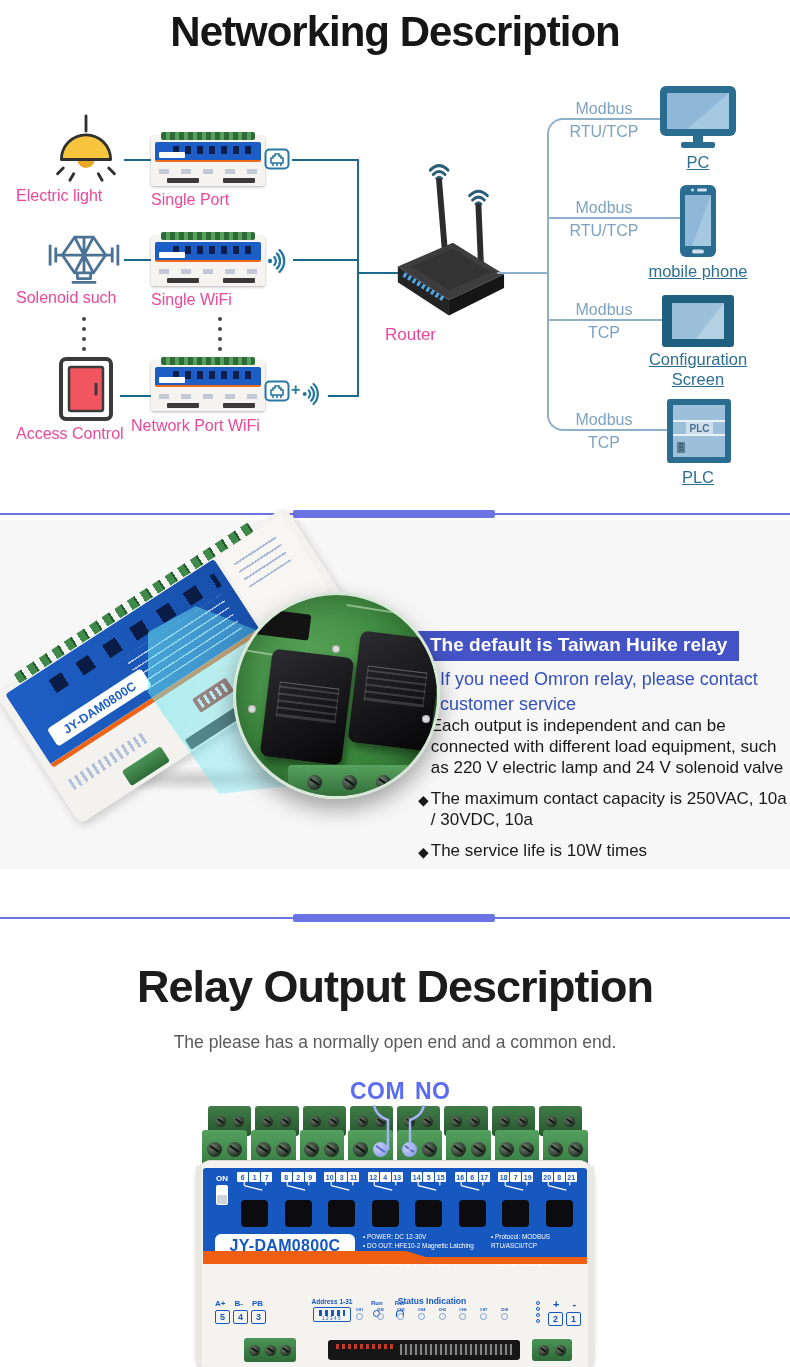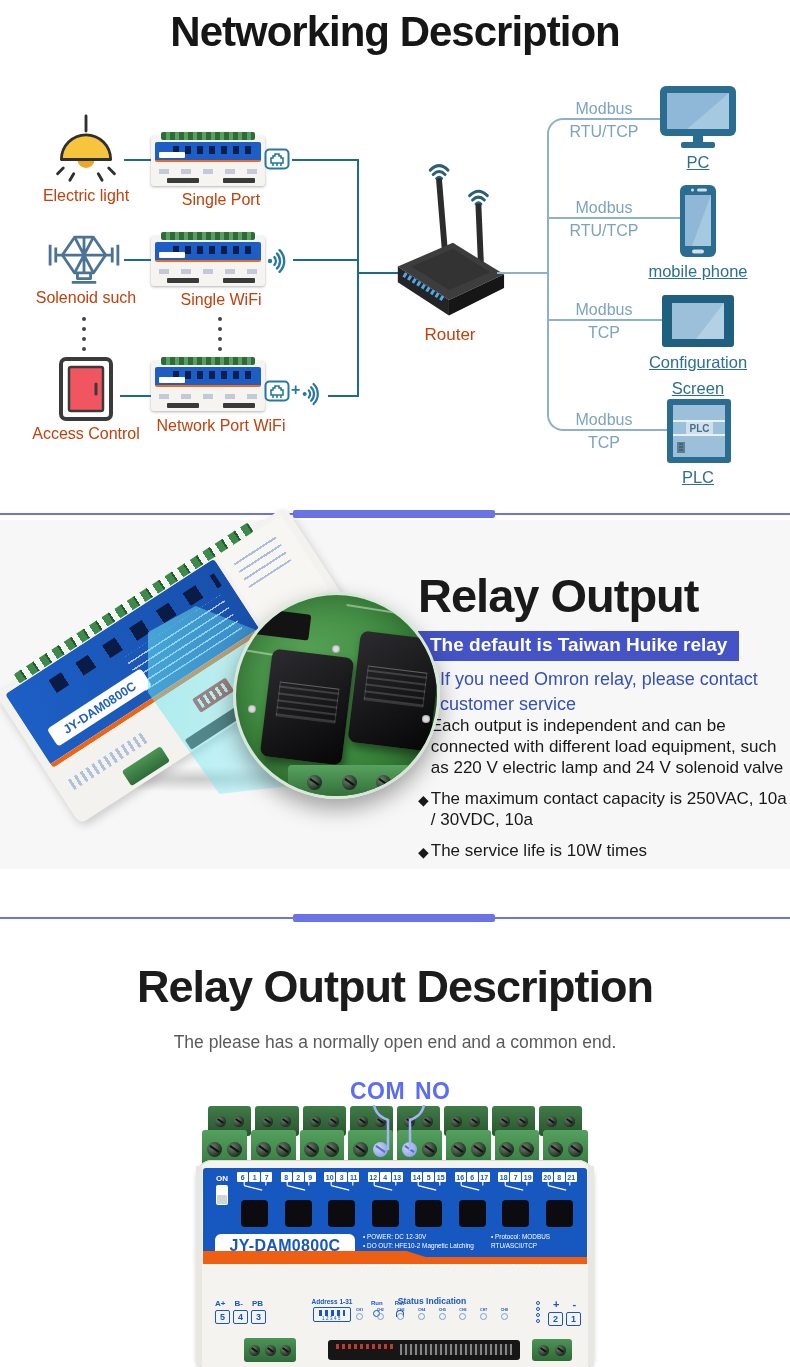--- a/index.html
+++ b/index.html
@@ -8,21 +8,21 @@
     position:relative; width:790px; height:1367px; margin:8px auto;
     background:#ffffff; overflow:hidden;
     font-family:"Liberation Sans", sans-serif;
   }
   .abs { position:absolute; }
 
   
   .net-title { left:0; top:20; width:790px; text-align:center;
     font-size:42px; font-weight:700; color:#161616; letter-spacing:-1px; }
 
-  .lbl-teal { color:#c2410c; font-size:16px; text-align:center; }
+  .lbl-teal { color:#ec4899; font-size:16px; text-align:left; }
   .lbl-steel { color:#2d6f92; font-size:16.5px; text-align:center;text-decoration:underline; }
   .proto { width:80px; text-align:center; color:#7ea3c0; font-size:16px; line-height:19px; left:564px; }
 
   .hline { height:2px; background:#1d6a8c; }
   .vline { width:2px; background:#1d6a8c; }
   .hline.steel, .vline.steel { background:#8fb0c9; }
   .elbow-t { width:20px; height:20px; border-top:2px solid #8fb0c9; border-left:2px solid #8fb0c9; border-top-left-radius:16px; }
   .elbow-b { width:20px; height:22px; border-bottom:2px solid #8fb0c9; border-left:2px solid #8fb0c9; border-bottom-left-radius:16px; }
 
   .vdots { display:flex; flex-direction:column; align-items:center; }
@@ -382,21 +382,21 @@
     <rect x="18" y="4.5" width="10" height="3" rx="1.5" fill="#cfe0ec"></rect>
     <rect x="13" y="65.5" width="12" height="4" rx="2" fill="#cfe0ec"></rect>
   </svg>
   <div class="abs lbl-steel" style="left:618px;top:254px;width:160px">mobile phone</div>
 
   <svg class="abs" style="left:661px;top:286px" width="74" height="54" viewBox="0 0 74 54">
     <rect x="1" y="1" width="72" height="52" rx="3" fill="#1f5f80"></rect>
     <rect x="11" y="9" width="52" height="36" fill="#9cc0da"></rect>
     <polygon points="63,9 63,45 35,45" fill="#b3d0e4"></polygon>
   </svg>
-  <div class="abs lbl-steel" style="left:636px;top:341px;width:124px;line-height:26px">Configuration Screen</div>
+  <div class="abs lbl-steel" style="left:636px;top:341px;width:124px;line-height:20px">Configuration Screen</div>
 
   <svg class="abs" style="left:666px;top:390px" width="66" height="66" viewBox="0 0 66 66">
     <rect x="1" y="1" width="64" height="64" rx="3" fill="#2a6d90"></rect>
     <rect x="7" y="7" width="52" height="52" fill="#9cc0da"></rect>
     <path d="M7 23 H59 M7 37 H59" stroke="#e8f1f7" stroke-width="2"></path>
     <rect x="20" y="24" width="27" height="12" fill="#cfe0ec"></rect>
     <text x="33.5" y="34" text-anchor="middle" font-size="10" font-weight="bold" fill="#44728e" font-family="Liberation Sans, sans-serif">PLC</text>
     <rect x="11" y="44" width="8" height="11" fill="#5b8096"></rect>
     <path d="M13 46 h4 M13 49 h4 M13 52 h4" stroke="#2f505f" stroke-width="1"></path>
   </svg>
@@ -440,21 +440,20 @@
     <div class="mdot" style="left:96px;top:50px"></div>
     <div class="mdot" style="left:12px;top:110px"></div>
     <div class="mdot" style="left:186px;top:120px"></div>
     <div class="mag-term">
       <div class="screw"></div>
         <div class="screw"></div>
         <div class="screw"></div>
     </div>
   </div>
 
-  <div class="abs relay-title">Relay Output</div>
   <div class="abs banner">The default is Taiwan Huike relay</div>
   <div class="abs note">
     <svg viewBox="0 0 18 18" width="18" height="18">
       <circle cx="9" cy="5.6" r="3.4" fill="#3450bd"></circle>
       <path d="M2.5 16.5 a6.5 5.4 0 0 1 13 0 z" fill="#3450bd"></path>
     </svg>
     <span>If you need Omron relay, please contact customer service</span>
   </div>
   <div class="abs bullets">
     <div class="bullet">

